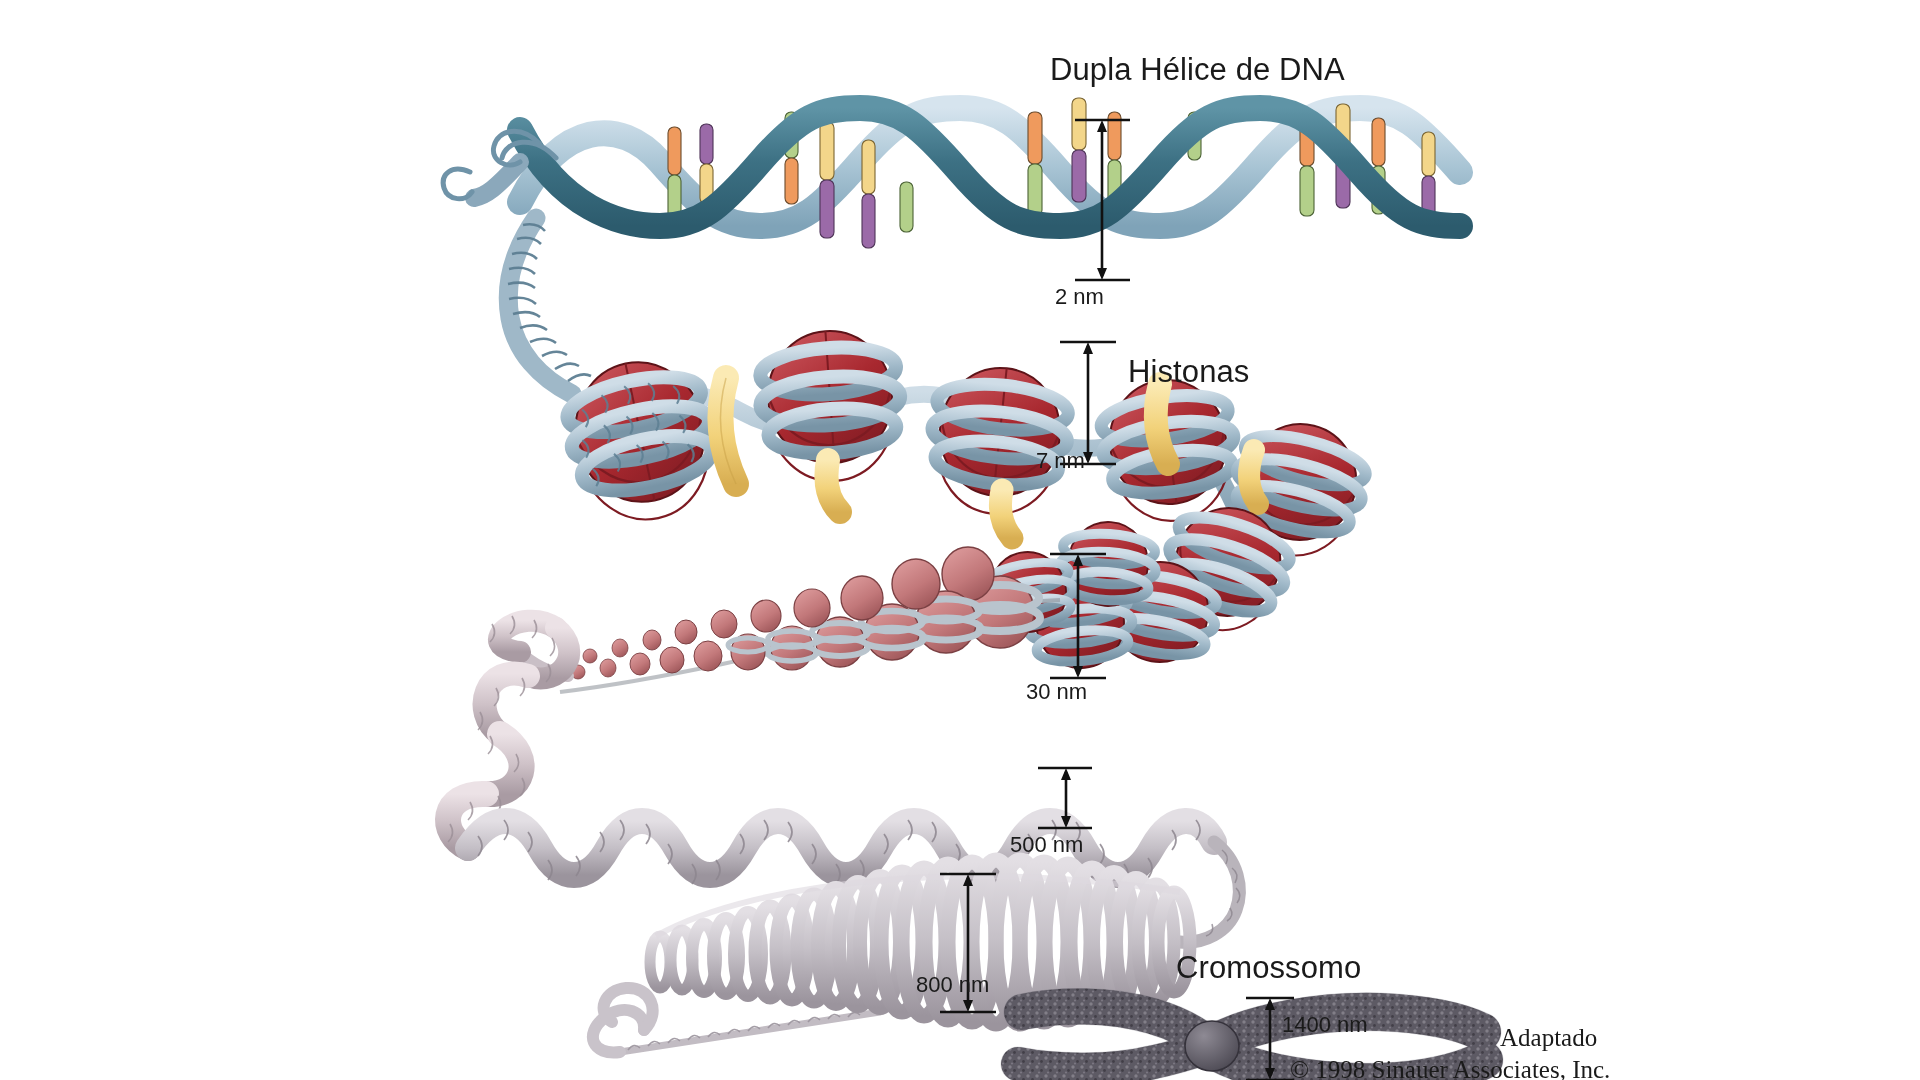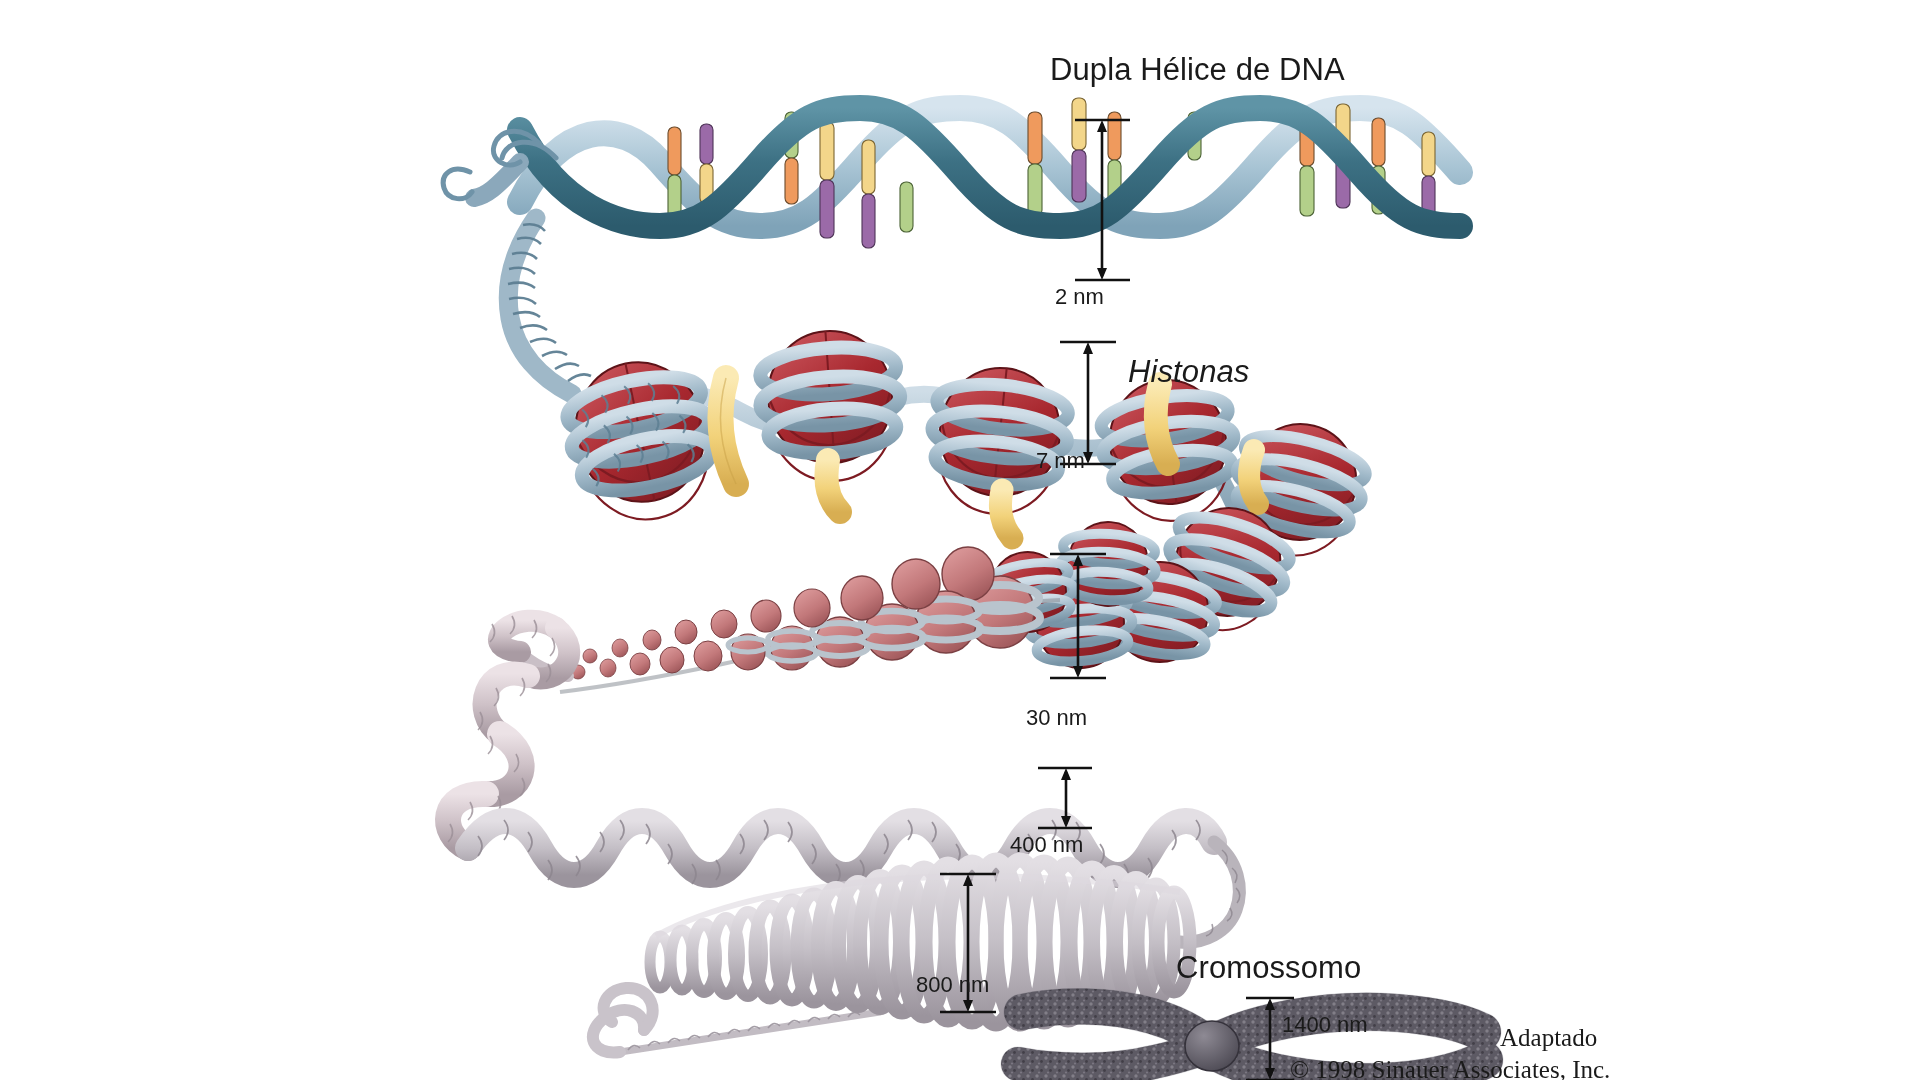--- a/index.html
+++ b/index.html
@@ -587,27 +587,27 @@
     </g>
 
     <rect x="0" y="0" width="390" height="1080" fill="#ffffff"></rect>
     <rect x="1790" y="0" width="130" height="1080" fill="#ffffff"></rect>
   </svg>
 
   <div class="lbl big" style="left:1050px; top:40px;">Dupla Hélice de DNA</div>
 
   <div class="lbl dim" style="left:1055px; top:272px;">2 nm</div>
 
-  <div class="lbl big" style="left:1128px; top:342px;font-style:italic;">Histonas</div>
+  <div class="lbl big" style="left:1128px; top:342px;">Histonas</div>
 
   <div class="lbl dim" style="left:1036px; top:436px;">7 nm</div>
 
-  <div class="lbl dim" style="left:1026px; top:693px;">30 nm</div>
-
-  <div class="lbl dim" style="left:1010px; top:820px;">400 nm</div>
+  <div class="lbl dim" style="left:1026px; top:667px;">30 nm</div>
+
+  <div class="lbl dim" style="left:1010px; top:820px;">500 nm</div>
 
   <div class="lbl dim" style="left:916px; top:960px;">800 nm</div>
 
   <div class="lbl big" style="left:1176px; top:938px;">Cromossomo</div>
 
   <div class="lbl dim" style="left:1282px; top:1000px;">1400 nm</div>
 
   <div class="lbl credit" style="left:1500px; top:1012px;">Adaptado</div>
 
   <div class="lbl credit" style="left:1290px; top:1044px;">© 1998 Sinauer Associates, Inc.</div>

